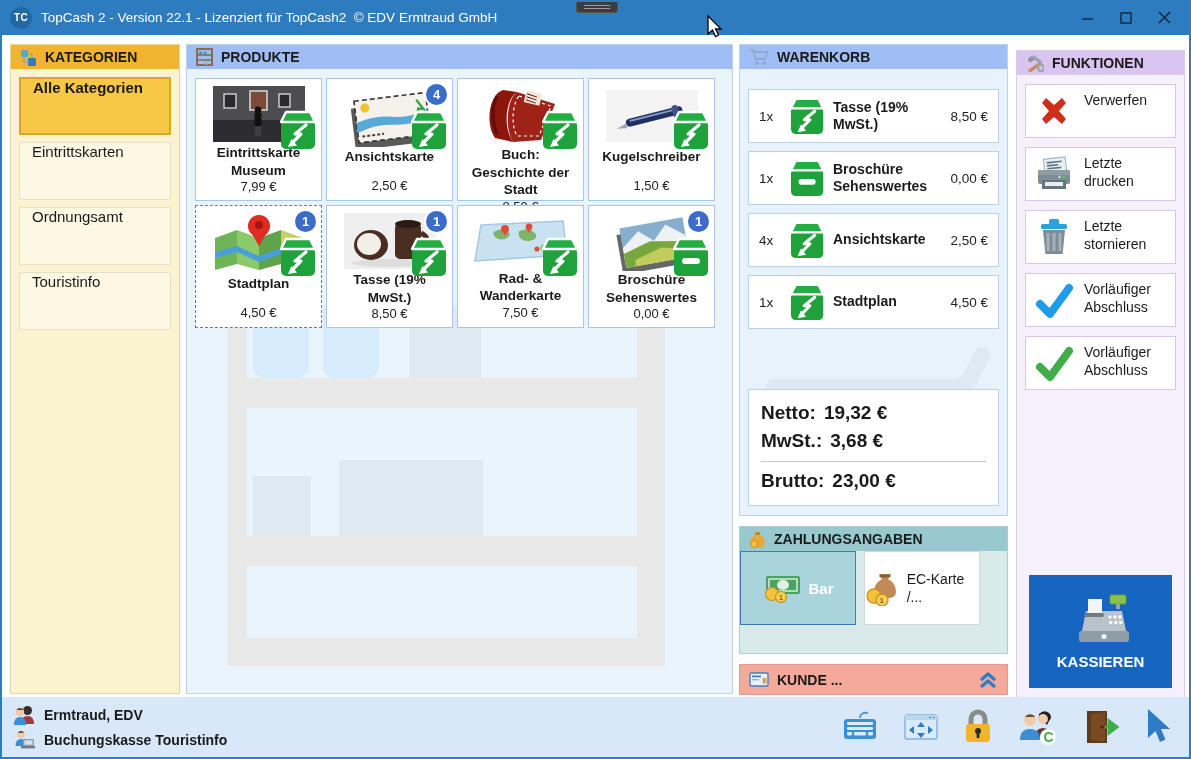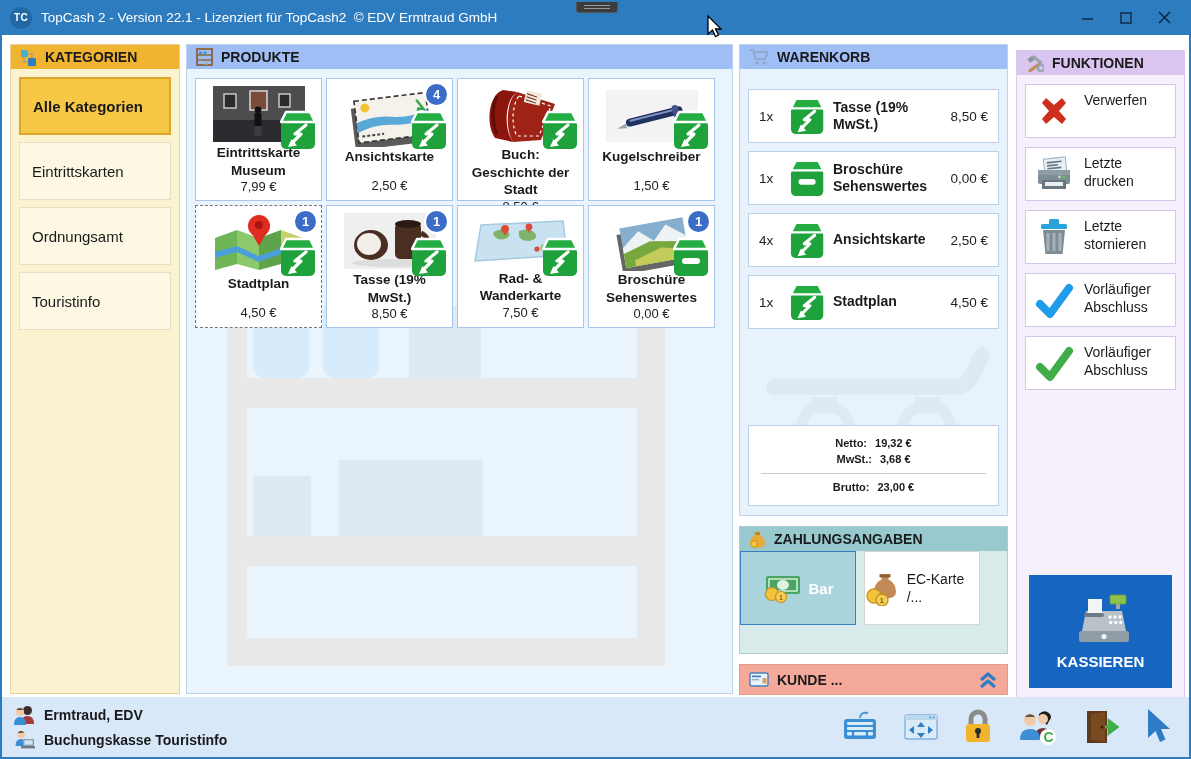--- a/index.html
+++ b/index.html
@@ -26,21 +26,21 @@
   .main { position:absolute; top:33px; left:0; right:0; bottom:60px; background:#fff; }
   .panel { position:absolute; border:1px solid #C9D6E6; background:#fff; overflow:hidden; }
   .p-header { height:24px; display:flex; align-items:center; gap:8px; padding:0 9px;
               font-size:14px; font-weight:bold; color:#1a1a1a; flex:none; }
 
   
   .panel.categories { left:8px; top:9px; width:170px; height:650px;
                       background:#FBF3CF; border-color:#E5D49C; display:flex; flex-direction:column; }
   .categories .p-header { background:#F0B431; }
   .cat-list { padding:8px; display:flex; flex-direction:column; gap:7px; }
-  .cat-item { height:58px; display:flex; align-items:center; padding-left:12px;
+  .cat-item { height:58px; display:flex; align-items:flex-start; padding-left:12px;
               font-size:15px; color:#1a1a1a; background:#FCF8E3; border:1px solid #E6E0C4; }
   .cat-item.selected { background:#F6C845; border:2px solid #DCA62B; font-weight:bold; }
 
   
   .panel.products { left:184px; top:9px; width:547px; height:650px;
                     background:#EAF4FD; border-color:#BBD3EC; }
   .products .p-header { background:#9FBEF5; }
   .tile-grid { position:relative; z-index:2; display:grid; grid-template-columns:repeat(4,127px);
                gap:4px; padding:9px 8px; }
   .tile { position:relative; height:123px; background:#fff; border:1px solid #A8C7E8;
@@ -66,21 +66,21 @@
   .cart .p-header { background:#9FBEF5; }
   .cart-rows { position:relative; z-index:2; display:flex; flex-direction:column; gap:8px; padding:8px;margin-top:12px; }
   .cart-row { background:#fff; border:1px solid #B9D2EA; min-height:54px; display:flex;
               align-items:center; padding:6px 10px 6px 10px; gap:9px; }
   .cart-row .qty { font-size:13.5px; color:#222; width:22px; flex:none; }
   .cart-row .cname { font-size:14px; font-weight:bold; color:#1a1a1a; flex:1; line-height:1.25; }
   .cart-row .cprice { font-size:13.5px; color:#222; white-space:nowrap; }
   .cart-wm { position:absolute; left:14px; top:300px; z-index:1; pointer-events:none; }
   .totals { position:absolute; z-index:2; left:8px; right:8px; bottom:9px; background:#fff;
             border:1px solid #B9D2EA; padding:9px 12px 10px; }
-  .trow { display:flex; justify-content:center; font-size:11px; font-weight:bold;
+  .trow { display:flex; justify-content:flex-start; font-size:19px; font-weight:bold;
           color:#1a1a1a; line-height:1.5;gap:8px; }
   .totals hr { border:none; border-top:1px solid #C9C9C9; margin:5px 0; }
 
   
   .panel.payment { left:737px; top:491px; width:269px; height:128px;
                    background:#D9EAEB; border-color:#AFCDCF; }
   .payment .p-header { background:#97C9CE; }
   .pay-btns { display:flex; gap:8px; }
   .pay-btn { width:116px; height:74px; display:flex; align-items:center; justify-content:center;
              gap:6px; font-size:15px; }

